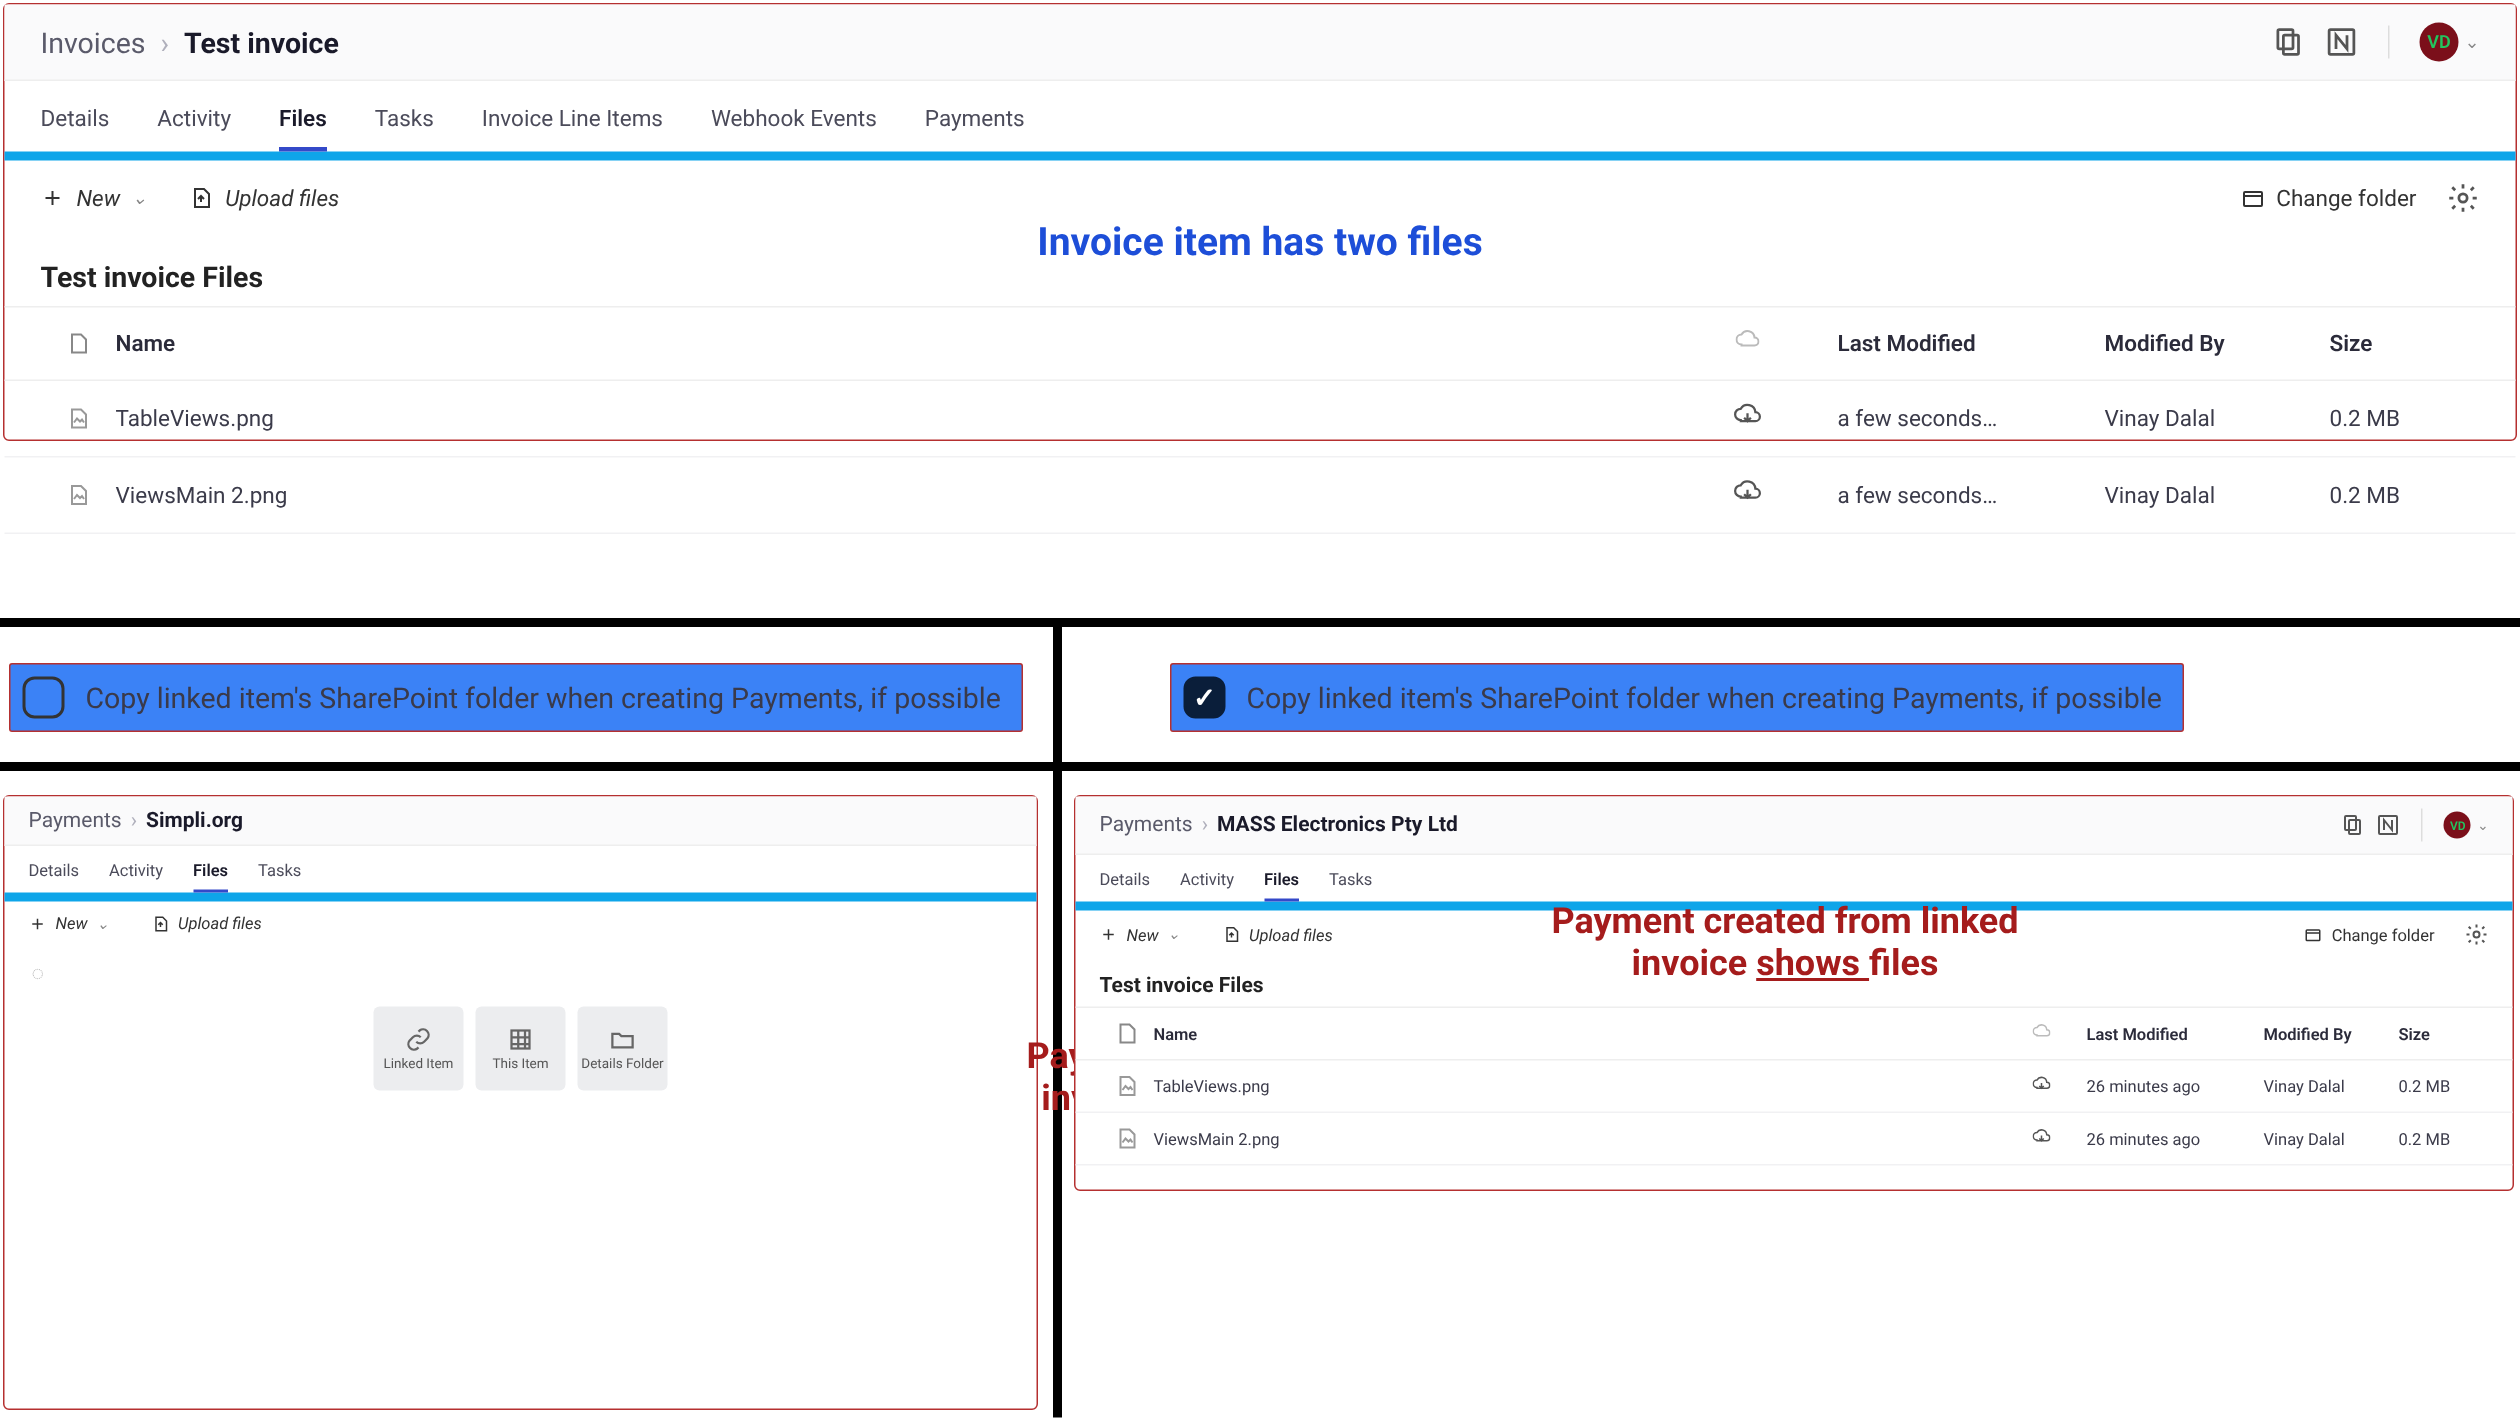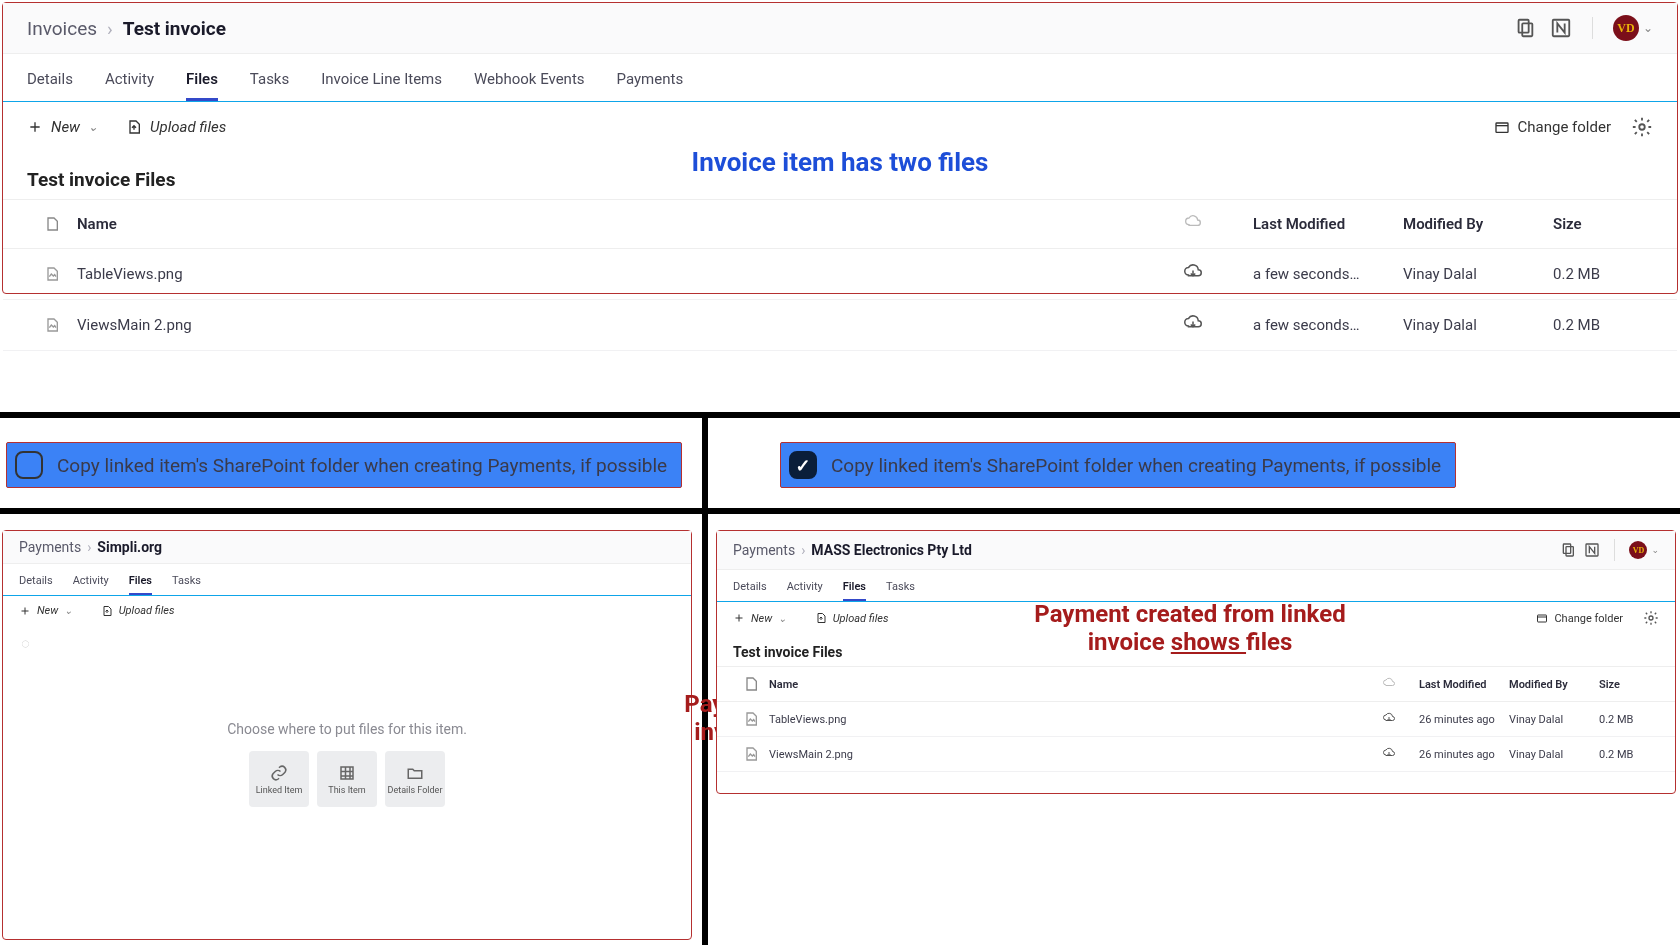--- a/index.html
+++ b/index.html
@@ -42,27 +42,27 @@
     display:flex; align-items:center; gap:10px; font-size:19px;
   }
   .breadcrumb .root { color:#5a5a6a; }
   .breadcrumb .sep { color:#b0b0bc; }
   .breadcrumb .cur { font-weight:700; color:#1a1a2a; }
   .header-icons { display:flex; align-items:center; gap:14px;}
   .icon-btn { width:22px; height:22px; display:flex; align-items:center; justify-content:center; color:#555;}
   .icon-btn svg { width:100%; height:100%; }
   .avatar {
     width:26px; height:26px; border-radius:50%;
-    background:#7b0f1a; color:#eab308; display:flex; align-items:center; justify-content:center;
-    font-size:12px; font-weight:600;font-family:Liberation Serif, serif;
+    background:#7b0f1a; color:#22c55e; display:flex; align-items:center; justify-content:center;
+    font-size:12px; font-weight:600;
   }
   .avatar-wrap { display:flex; align-items:center; gap:4px; }
   .vdiv { width:1px; height:22px; background:#ddd; margin:0 6px;}
 
-  .tabs { display:flex; gap:32px; padding:10px 24px 0 24px; border-bottom:1px solid #0ea5e9; }
+  .tabs { display:flex; gap:32px; padding:10px 24px 0 24px; border-bottom:6px solid #0ea5e9; }
   .tab { font-size:15px; color:#4b4b5a; padding:6px 0 10px 0; cursor:pointer; }
   .tab.active { color:#1a1a2a; font-weight:600; border-bottom:3px solid #3449c9; }
 
   .toolbar {
     display:flex; align-items:center; justify-content:space-between;
     padding:14px 24px;
   }
   .toolbar-left { display:flex; align-items:center; gap:28px;font-style:italic; }
   .tb-btn { display:flex; align-items:center; gap:8px; color:#333; font-size:15px; cursor:pointer;}
   .tb-btn svg { width:16px; height:16px; }
@@ -78,21 +78,21 @@
 
   .table-h {
     display:flex; align-items:center;
     padding:14px 24px; border-top:1px solid #eee; border-bottom:1px solid #eee;
     font-size:15px; font-weight:600; color:#2b2b3a;
   }
   .col-icon { width:50px; display:flex; justify-content:center;}
   .col-name { flex:1; }
   .col-dl { width:120px; text-align:center;}
   .col-mod { width:150px; }
-  .col-by { width:150px; }
+  .col-by { width:150px;margin-left:28px; }
   .col-size { width:100px; }
   .file-row {
     display:flex; align-items:center;
     padding:14px 24px; border-bottom:1px solid #f1f1f3;
     font-size:15px; color:#3b3b4a;
   }
   .file-icon svg { width:16px; height:18px; color:#888;}
   .dl svg { width:18px; height:18px; color:#495; }
 
   
@@ -353,21 +353,20 @@
         <svg viewBox="0 0 24 24" fill="none" stroke="currentColor" stroke-width="2">
             <path d="M6 3h9l5 5v13H6z"></path>
             <path d="M12 10v6M9 13l3-3 3 3"></path>
           </svg>
         <span>Upload files</span>
       </div>
     </div>
   </div>
   <div class="spin-note">◌</div>
 
-  <div class="prompt-txt">Choose where to put files for this item.</div>
   <div class="prompt-btns">
     <div class="pbtn">
       <svg viewBox="0 0 24 24" fill="none" stroke="#666" stroke-width="2">
           <path d="M10 14a5 5 0 007 0l3-3a5 5 0 00-7-7l-1 1"></path>
           <path d="M14 10a5 5 0 00-7 0l-3 3a5 5 0 007 7l1-1"></path>
         </svg>
       <span>Linked Item</span>
     </div>
     <div class="pbtn">
       <svg viewBox="0 0 24 24" fill="none" stroke="#666" stroke-width="2">

